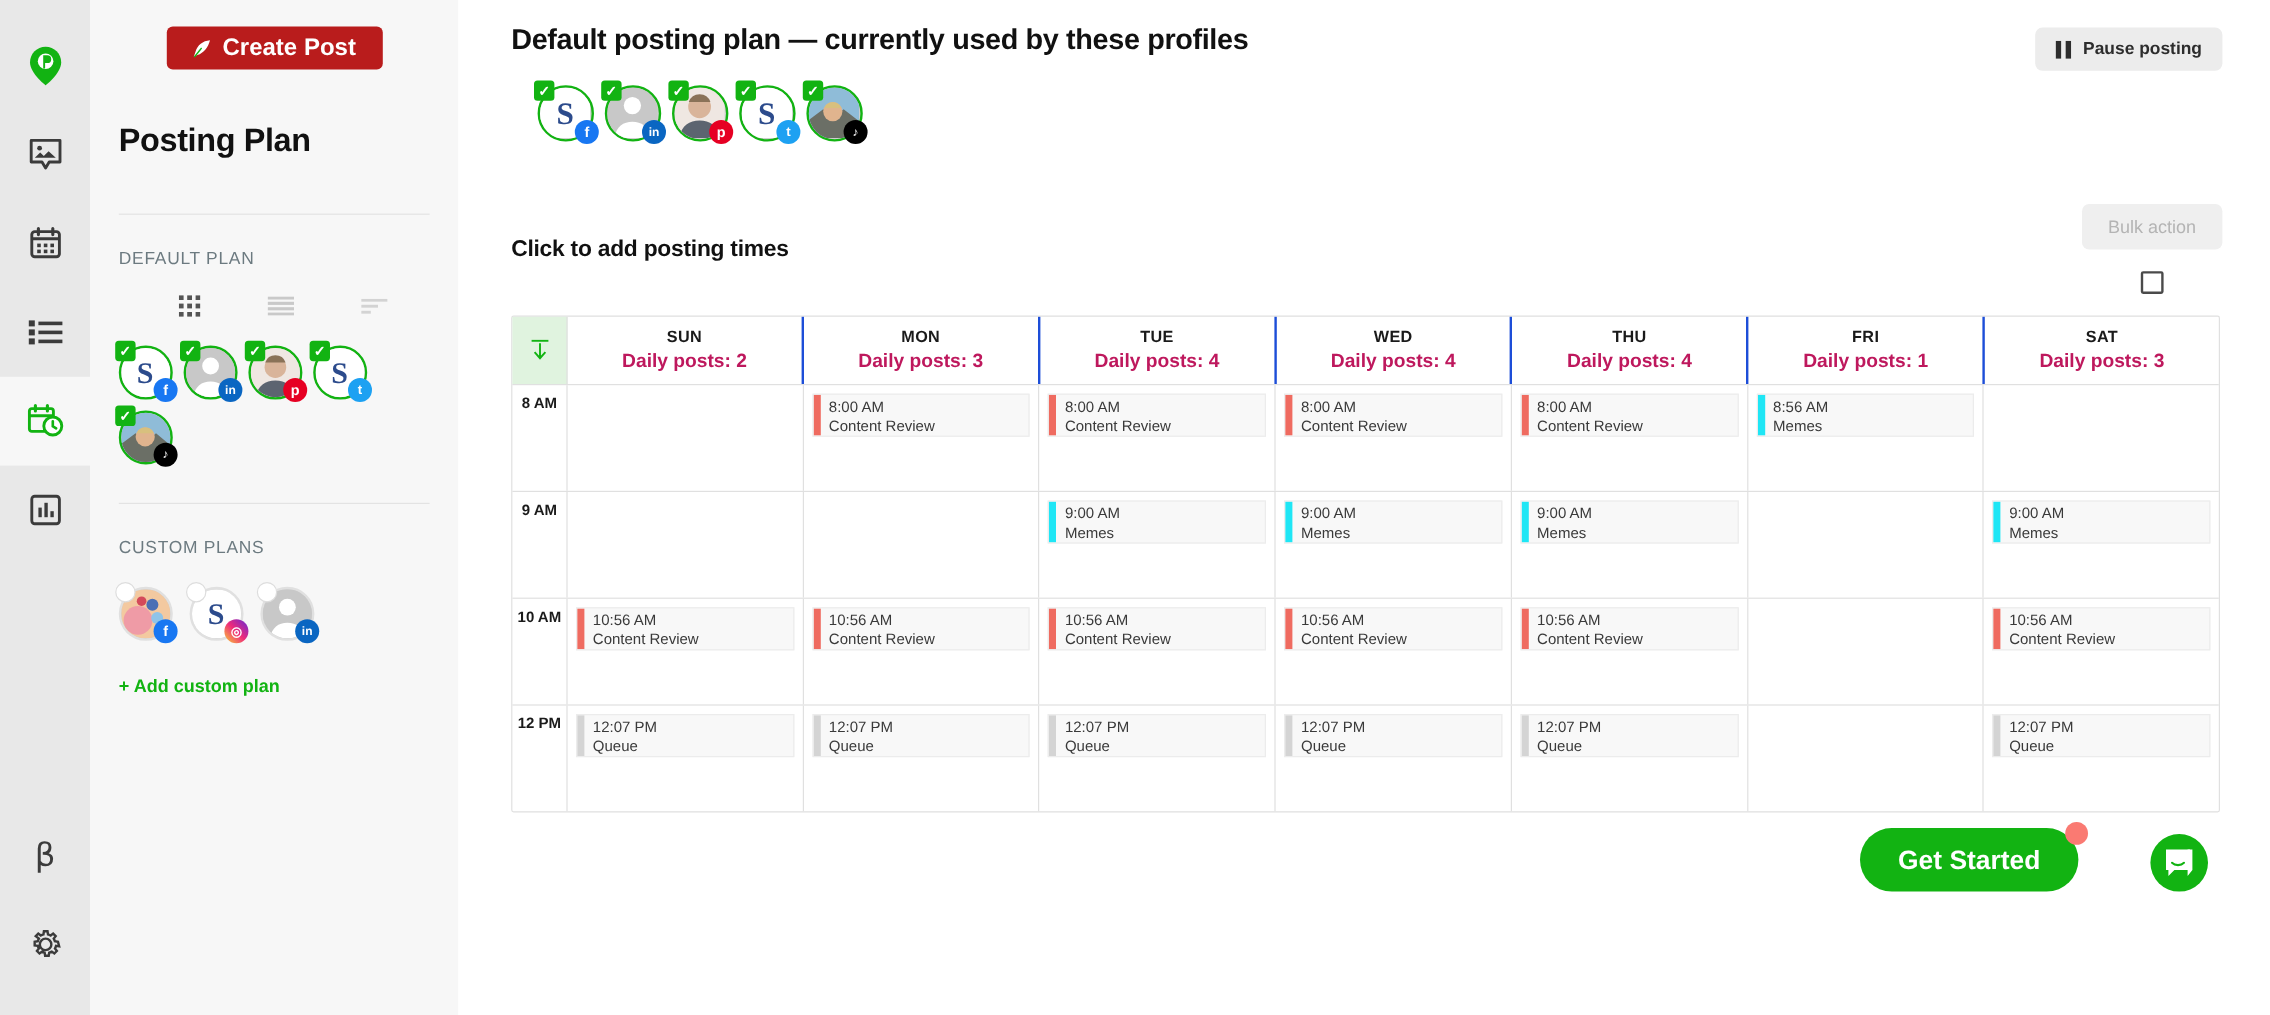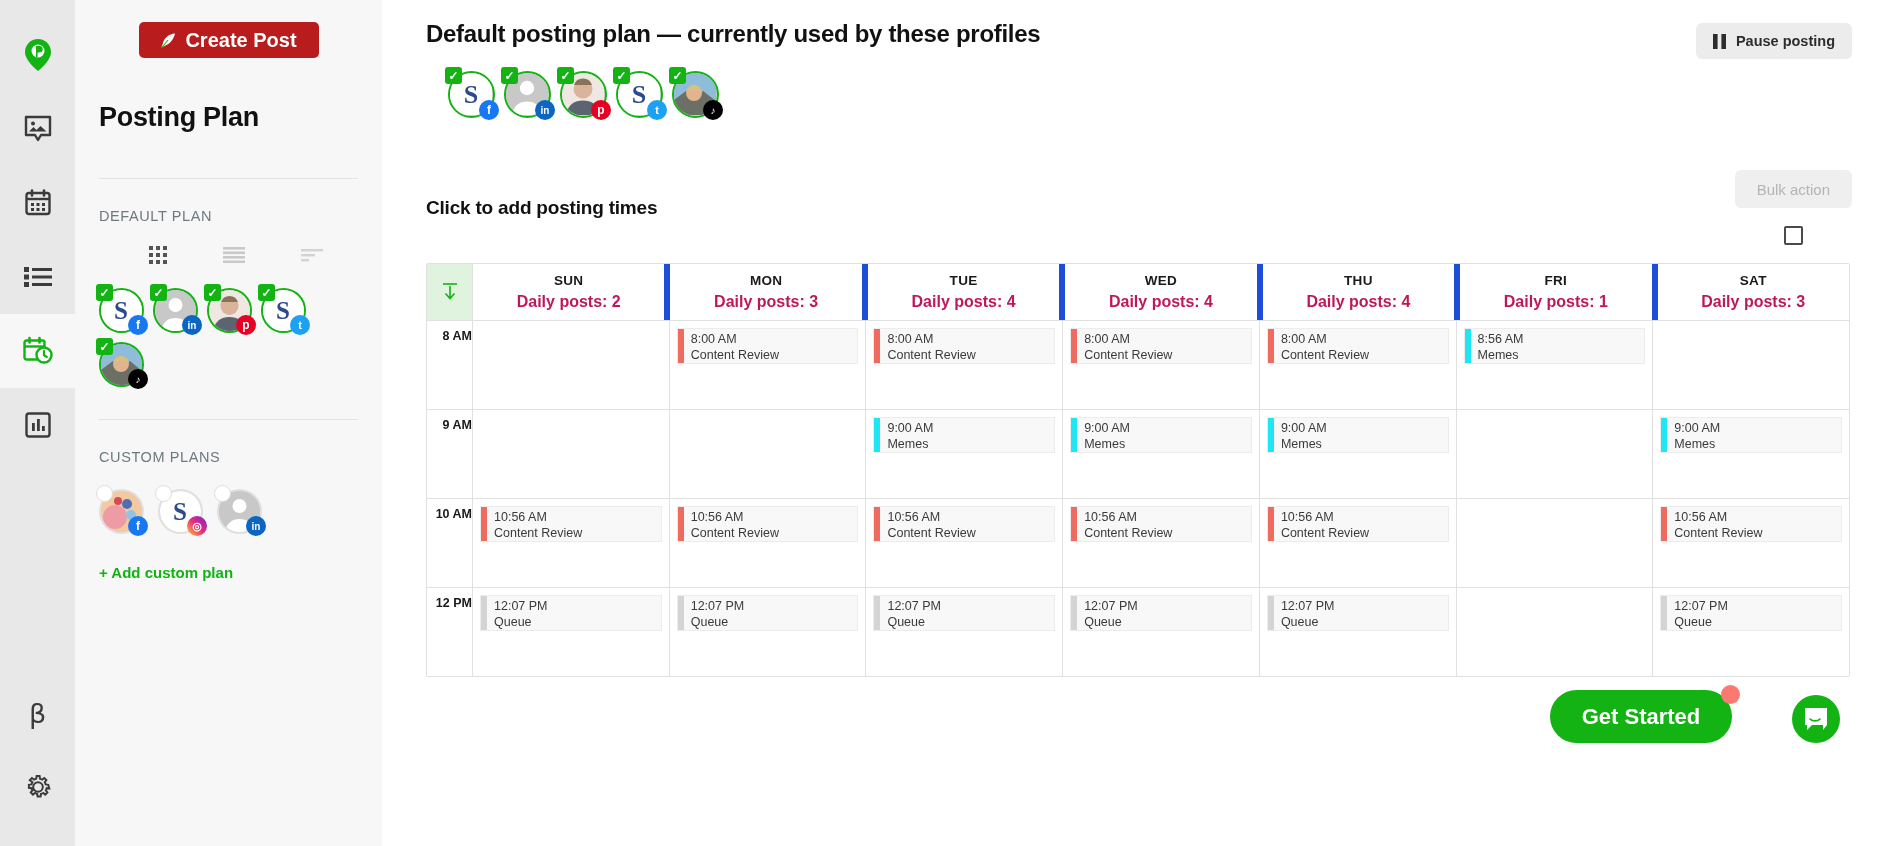--- a/index.html
+++ b/index.html
@@ -108,29 +108,29 @@
   
   .cal { margin-top: 18px; border: 1px solid #e0e0e0; border-radius: 2px; width: 1424px; }
   .cal-row { display: flex; }
   .cal-head { height: 56px; }
   .cal-gutter {
     width: 46px; flex: 0 0 46px; border-right: 1px solid #e0e0e0;
     display: flex; align-items: center; justify-content: center; position: relative;
   }
   .cal-head .cal-gutter { background: #e0f3df; }
   .cal-daycell {
-    flex: 1 1 0; border-right: 6px solid #1d4ed8;
+    flex: 1 1 0; border-right: 2px solid #1d4ed8;
     display: flex; flex-direction: column; align-items: center; justify-content: center; gap: 5px;
   }
   .cal-daycell:last-child { border-right: none; }
   .day-name { font-size: 13.5px; font-weight: bold; color: #1a1a1a; letter-spacing: 0.3px; }
   .day-count { font-size: 16px; font-weight: bold; color: #be185d; }
 
   .cal-body-row { border-top: 1px solid #e0e0e0; min-height: 88px; }
-  .cal-body-row .cal-gutter { align-items: flex-start; justify-content: flex-end; padding-top: 8px; }
+  .cal-body-row .cal-gutter { align-items: flex-start; justify-content: center; padding-top: 8px; }
   .hour-label { font-size: 12.5px; font-weight: bold; color: #1a1a1a; }
   .cal-cell {
     flex: 1 1 0; border-right: 1px solid #e0e0e0; padding: 7px 7px 0 7px; min-height: 88px; cursor: pointer;
   }
   .cal-cell:last-child { border-right: none; }
   .slot {
     display: flex; background: #f8f8f8; border: 1px solid #ececec; height: 36px;
     align-items: stretch; cursor: pointer; overflow: hidden;
   }
   .slot-bar { width: 6px; flex: 0 0 6px; }

